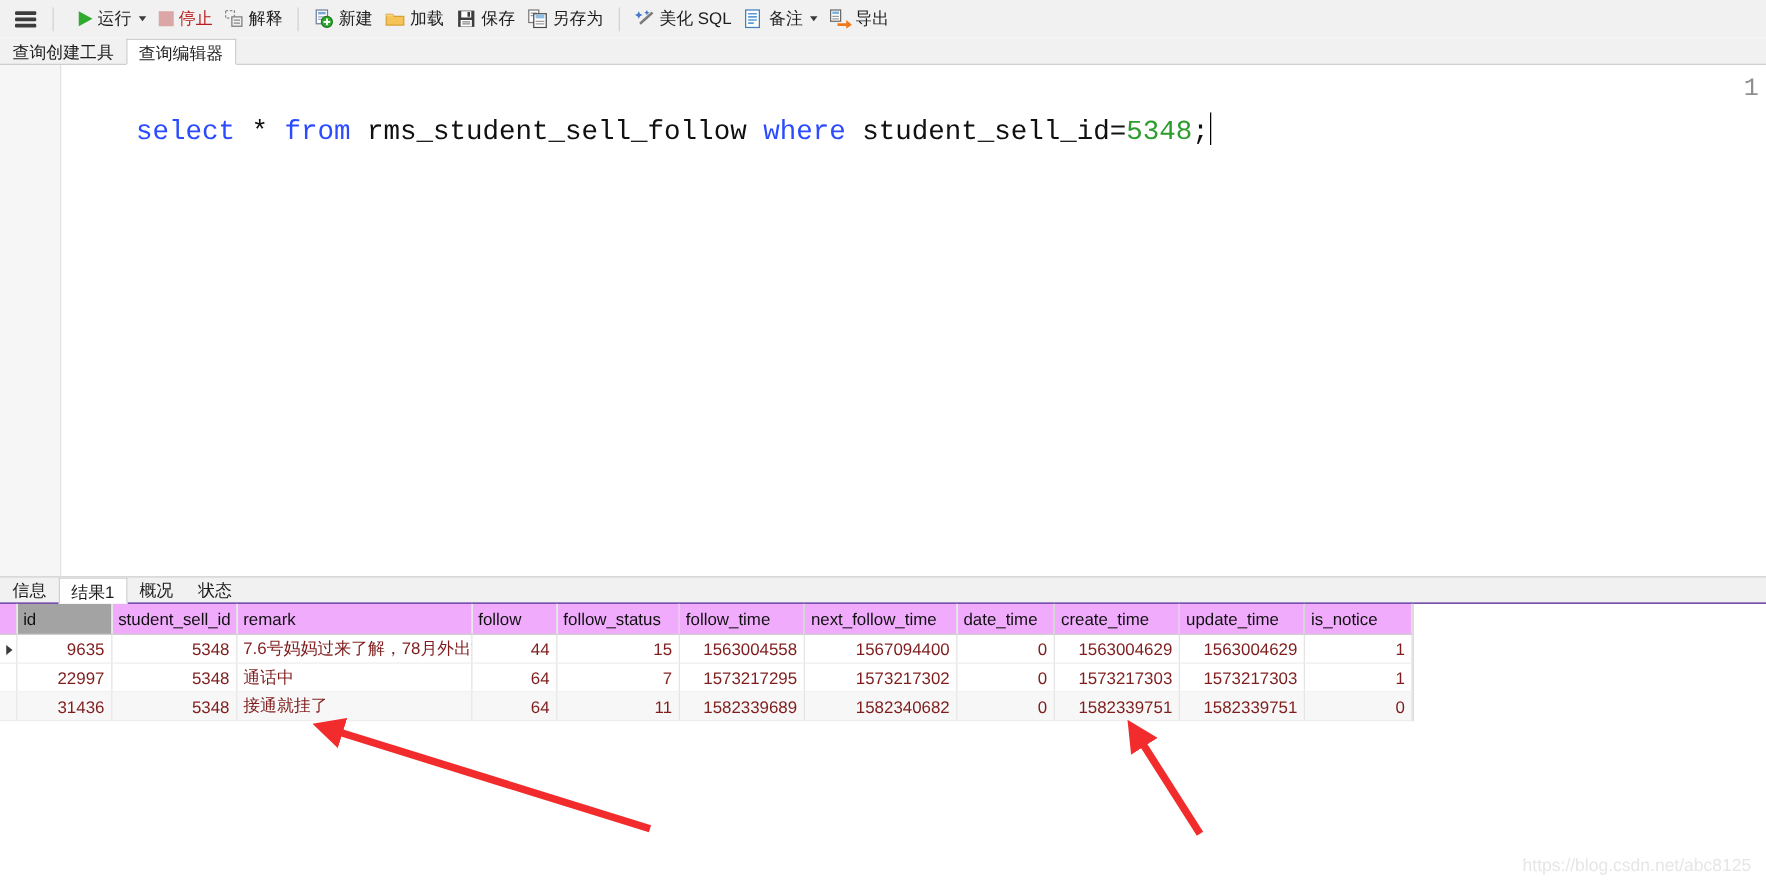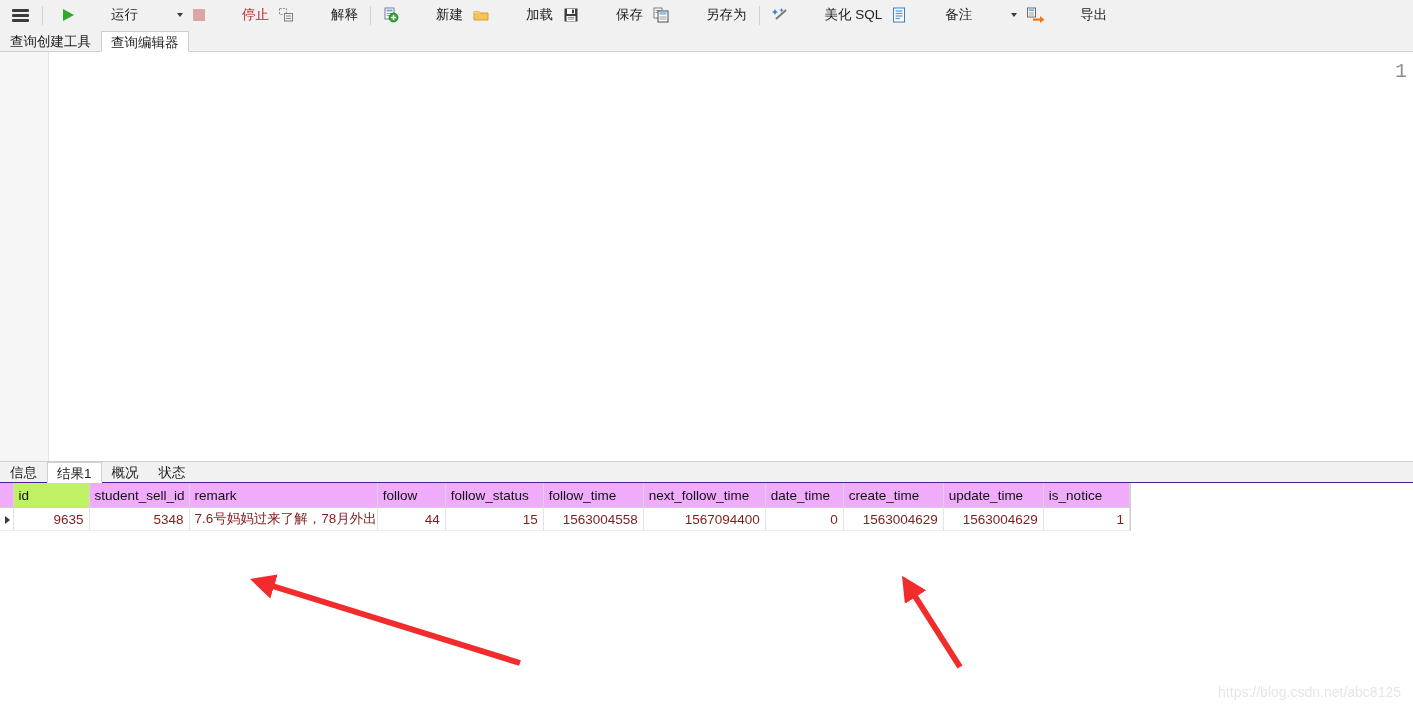--- a/index.html
+++ b/index.html
@@ -28,21 +28,20 @@
   }
   .tb-item {
     display: flex;
     align-items: center;
     height: 24px;
     padding: 0 5px;
     white-space: nowrap;
     font-size: 13.5px;
     color: #1d1d1d;
     cursor: default;
-    gap: 33px;
   }
   .tb-item.disabled { color: #b91c1c; }
   .tb-label { margin-left: 4px; }
   .tb-sep {
     width: 1px;
     height: 19px;
     background: #d2d2d2;
     margin: 0 7px;
   }
   .tb-caret {
@@ -190,21 +189,21 @@
     text-align: left;
     background: #f0abfc;
     border-right: 1px solid #d6d6d6;
     border-bottom: 1px solid #cfcfcf;
     padding: 3px 5px;
     height: 18px;
     color: #111;
     white-space: nowrap;
     overflow: hidden;
   }
-  table.grid th.sel-col { background: #bef264; }
+  table.grid th.sel-col { background: #a3a3a3; }
   table.grid td {
     border-right: 1px solid #e4e4e4;
     border-bottom: 1px solid #eeeeee;
     padding: 2px 5px;
     height: 18px;
     white-space: nowrap;
     overflow: hidden;
     color: #7f1d1d;
     font-size: 13.5px;
   }
@@ -382,20 +381,23 @@
 </div>
 
 <div id="tabstrip">
   <div class="tab">查询创建工具</div>
   <div class="tab active">查询编辑器</div>
 </div>
 
 <div id="editor">
   <div id="gutter"></div>
   <div id="linenum">1</div>
+  <div id="code">
+    <span class="kw">select</span><span class="plain"> * </span><span class="kw">from</span><span class="plain"> rms_student_sell_follow </span><span class="kw">where</span><span class="plain"> student_sell_id=</span><span class="num">5348</span><span class="plain">;</span><span class="caret"></span>
+  </div>
 </div>
 
 <div id="results-panel">
 
   <div id="result-tabs">
     <div class="tab">信息</div>
     <div class="tab active">结果1</div>
     <div class="tab">概况</div>
     <div class="tab">状态</div>
   </div>
@@ -440,20 +442,48 @@
             <td class="txt-cell">7.6号妈妈过来了解，78月外出旅游</td>
             <td class="num-cell">44</td>
             <td class="num-cell">15</td>
             <td class="num-cell">1563004558</td>
             <td class="num-cell">1567094400</td>
             <td class="num-cell">0</td>
             <td class="num-cell">1563004629</td>
             <td class="num-cell">1563004629</td>
             <td class="num-cell">1</td>
           </tr>
+          <tr>
+            <td class="rowhdr"></td>
+            <td class="num-cell">22997</td>
+            <td class="num-cell">5348</td>
+            <td class="txt-cell">通话中</td>
+            <td class="num-cell">64</td>
+            <td class="num-cell">7</td>
+            <td class="num-cell">1573217295</td>
+            <td class="num-cell">1573217302</td>
+            <td class="num-cell">0</td>
+            <td class="num-cell">1573217303</td>
+            <td class="num-cell">1573217303</td>
+            <td class="num-cell">1</td>
+          </tr>
+          <tr class="row-alt">
+            <td class="rowhdr"></td>
+            <td class="num-cell">31436</td>
+            <td class="num-cell">5348</td>
+            <td class="txt-cell">接通就挂了</td>
+            <td class="num-cell">64</td>
+            <td class="num-cell">11</td>
+            <td class="num-cell">1582339689</td>
+            <td class="num-cell">1582340682</td>
+            <td class="num-cell">0</td>
+            <td class="num-cell">1582339751</td>
+            <td class="num-cell">1582339751</td>
+            <td class="num-cell">0</td>
+          </tr>
         </tbody>
     </table>
   </div>
 </div>
 
 <svg id="annotations">
   <defs>
     <marker id="arrowhead" markerWidth="4.2" markerHeight="4.2" refX="1.4" refY="2.1" orient="auto">
       <polygon points="0,0 4.2,2.1 0,4.2" fill="#f22c2c"></polygon>
     </marker>

